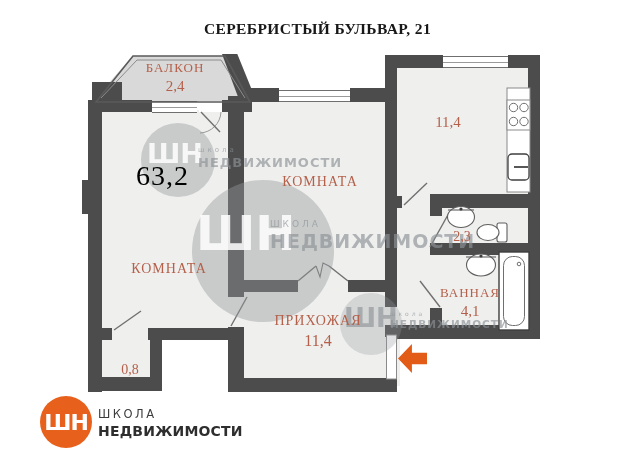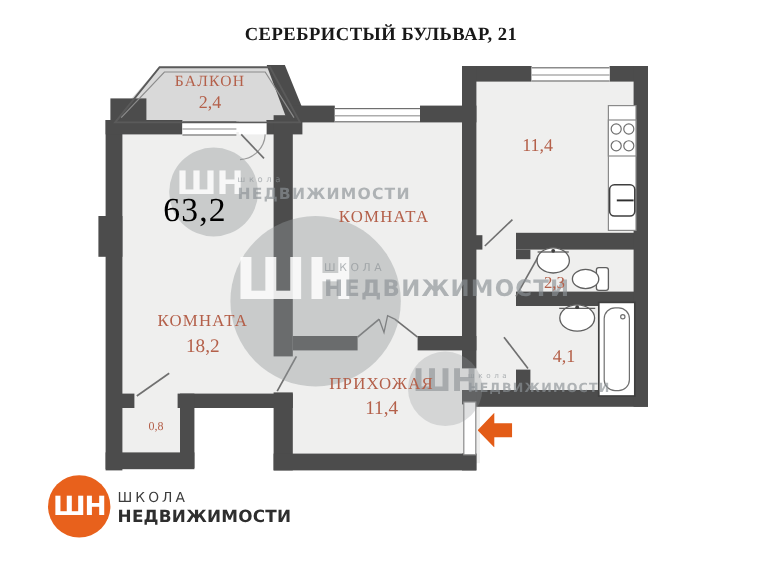--- a/index.html
+++ b/index.html
@@ -187,38 +187,38 @@
   <div class="lbl" style="left:398px;top:110px;width:100px;">
     <div class="ar" style="font-size:15px;">11,4</div>
   </div>
 
   <div class="lbl" style="left:270px;top:175px;width:100px;">
     <div class="nm" style="font-size:14px;">КОМНАТА</div>
   </div>
 
   <div class="lbl" style="left:119px;top:262px;width:100px;">
     <div class="nm" style="font-size:14px;">КОМНАТА</div>
-    <div class="ar">18,2</div>
   </div>
 
   <div class="lbl" style="left:268px;top:314px;width:100px;">
     <div class="nm" style="font-size:14px;">ПРИХОЖАЯ</div>
     <div class="ar">11,4</div>
   </div>
 
   <div class="lbl" style="left:420px;top:286px;width:100px;">
+    <div class="nm">ВАННАЯ</div>
     <div class="ar" style="font-size:15px;">4,1</div>
   </div>
 
   <div class="lbl" style="left:412px;top:230px;width:100px;">
     <div class="ar" style="margin-top:0;font-size:14px;">2,3</div>
   </div>
 
   <div class="lbl" style="left:80px;top:347px;width:100px;">
-    <div class="ar" style="margin-top:4px;font-size:10px;">0,8</div>
+    <div class="ar" style="margin-top:16px;font-size:14px;">0,8</div>
   </div>
 
   <div class="arrow-left" style="left:398px;top:344px;width:29px;height:29px;"></div>
 
   <div class="logo-circle" style="left:40px;top:396px;width:52px;height:52px;">
     <span>ШН</span>
   </div>
   <div class="footer-text" style="left:98px;top:409px;">
     <div class="f1">ШКОЛА</div>
     <div class="f2">НЕДВИЖИМОСТИ</div>

